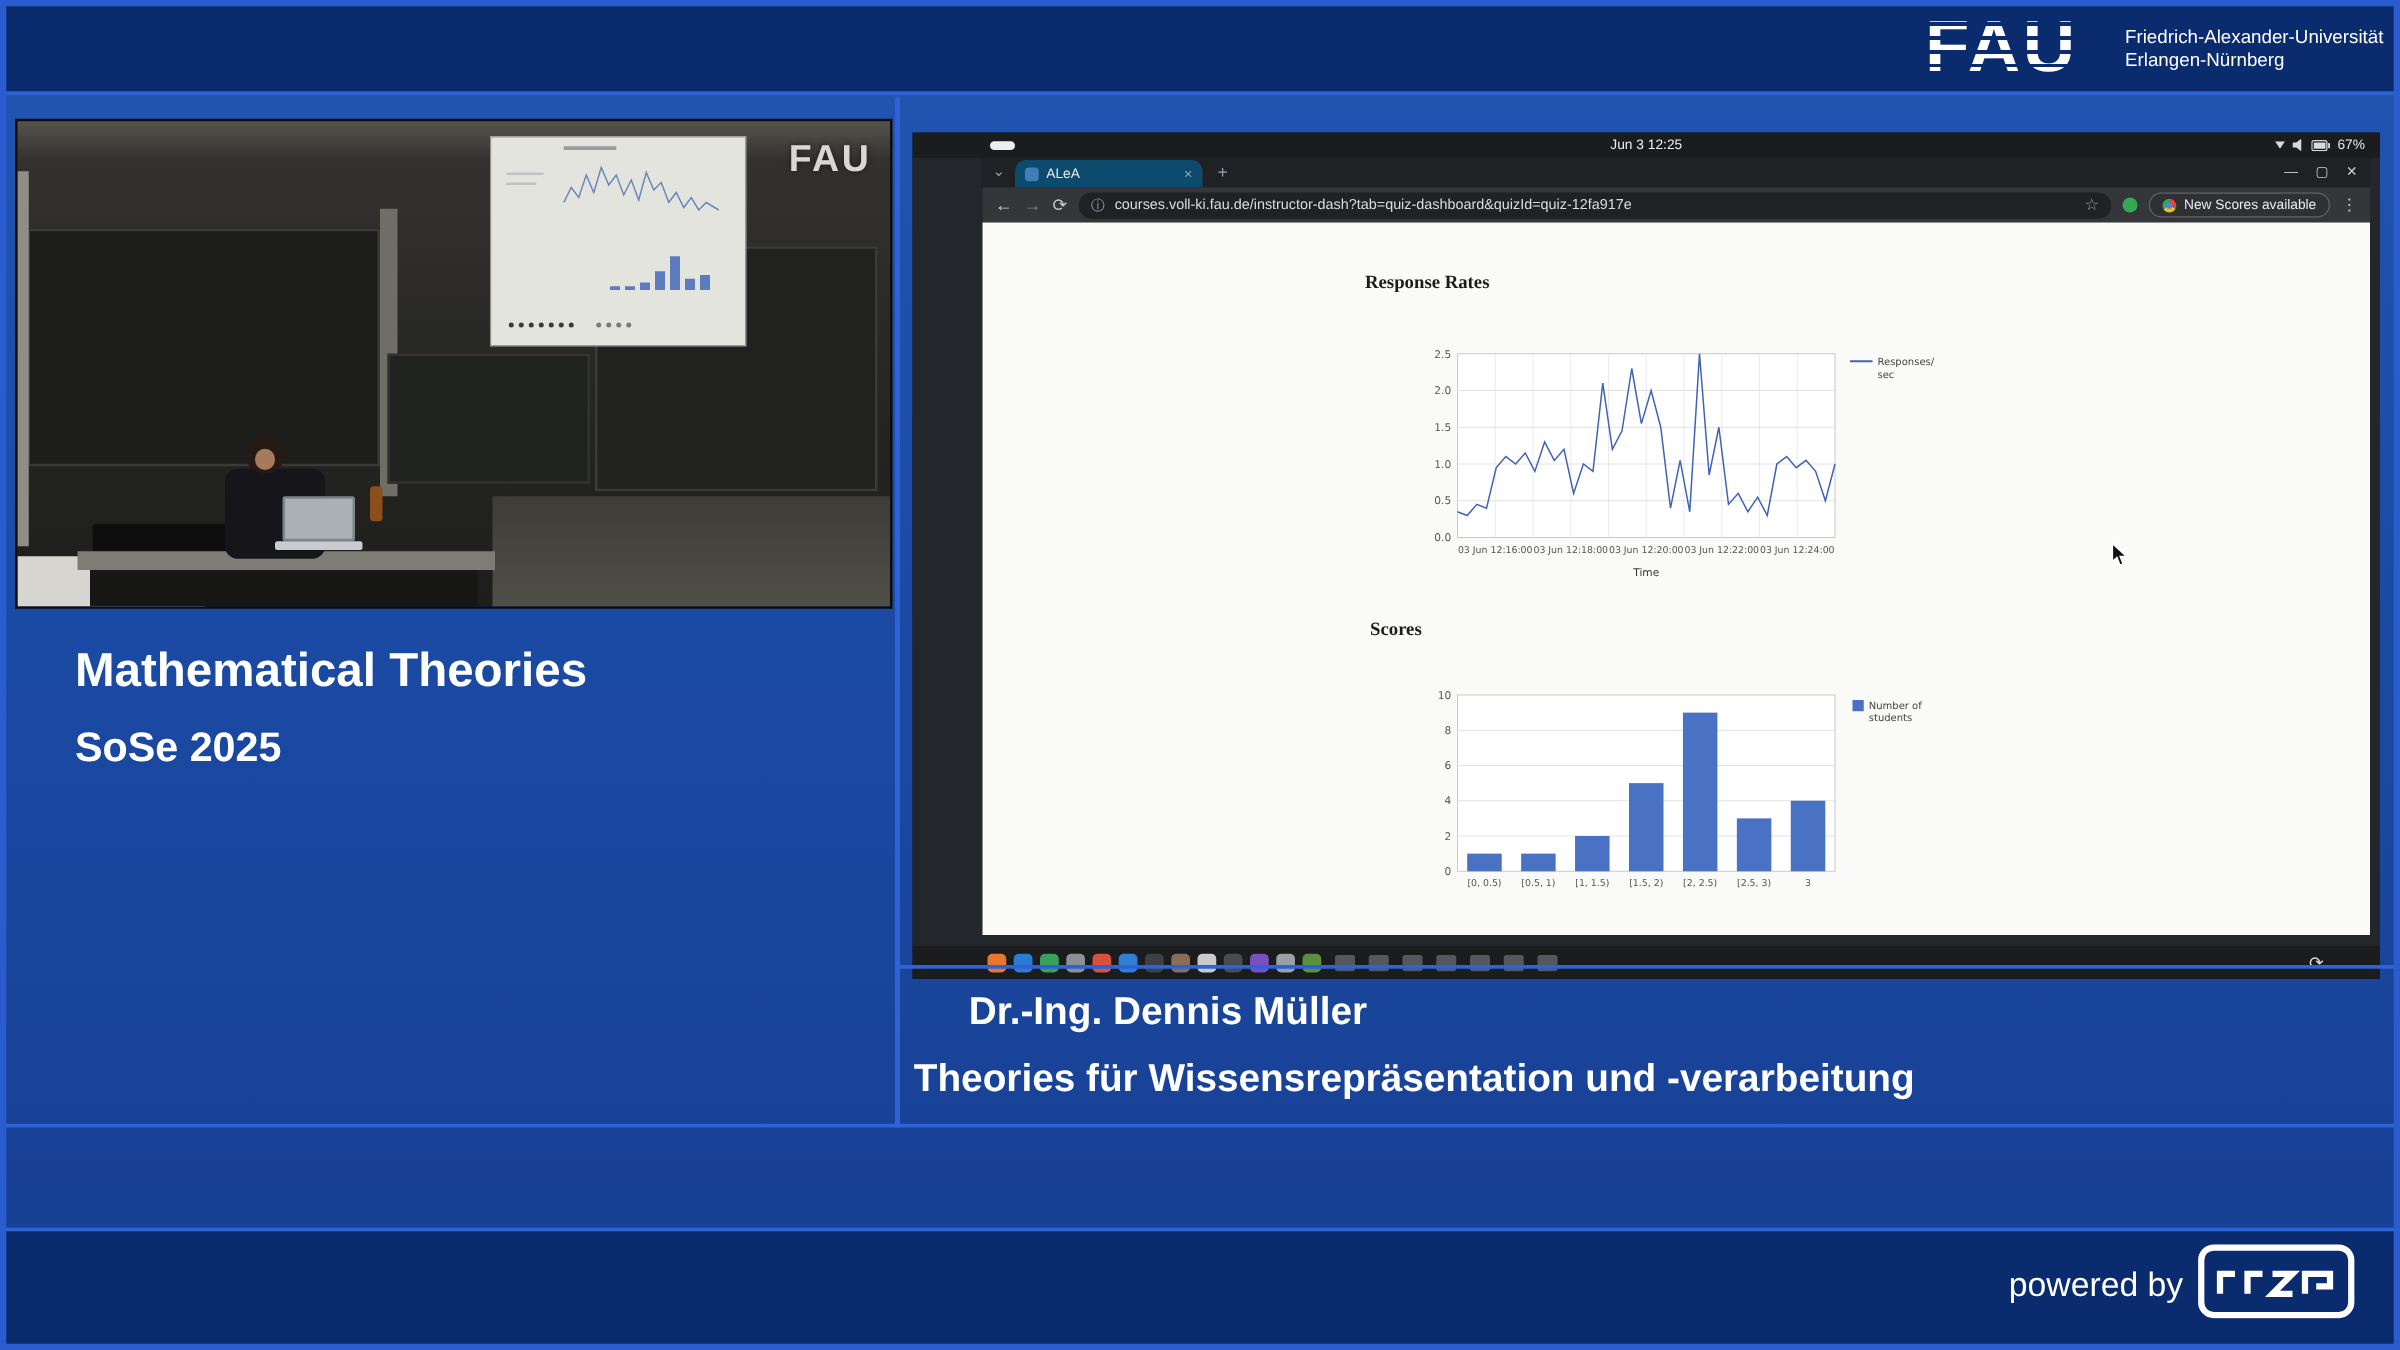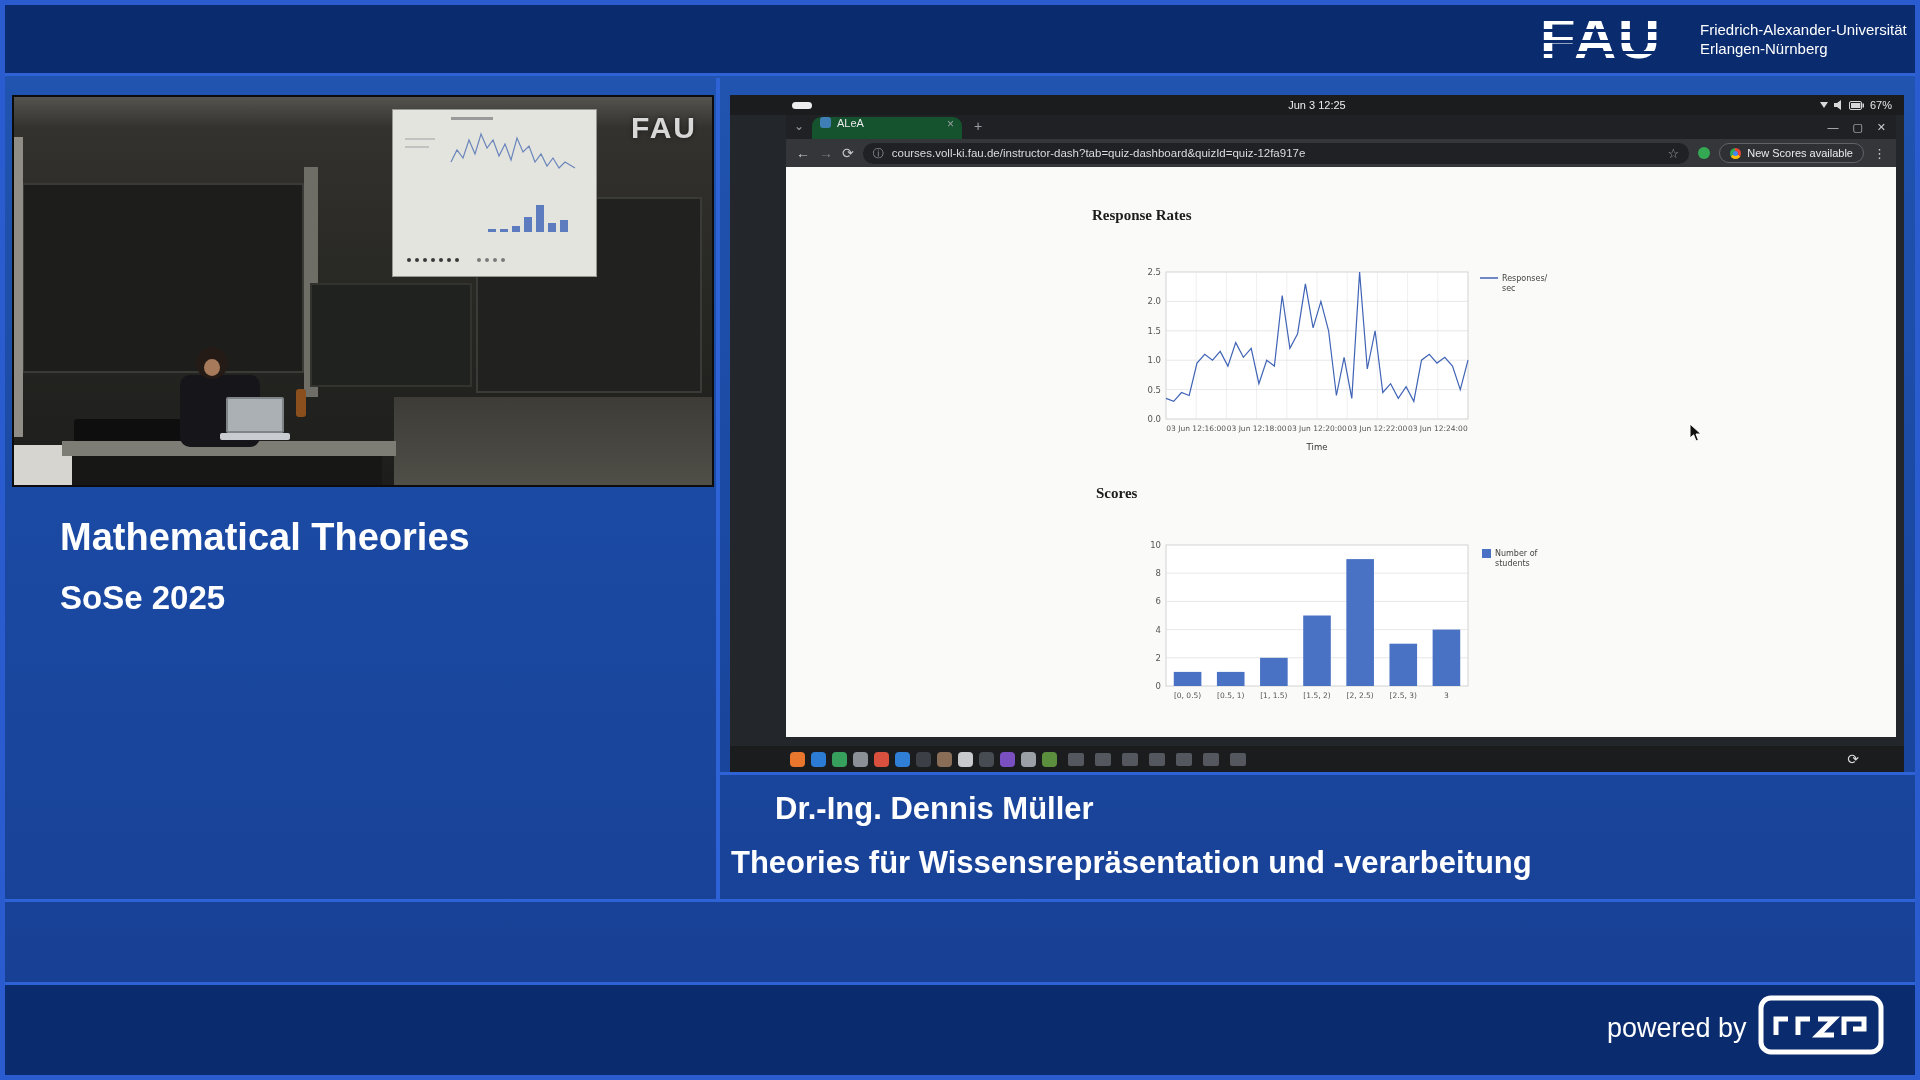--- a/index.html
+++ b/index.html
@@ -52,30 +52,30 @@
   .lecturer{position:absolute;left:731px;top:782px;color:#fff;z-index:3;}
   .lecturer .l1{font-size:31px;font-weight:700;line-height:54px;margin-left:44px;}
   .lecturer .l2{font-size:31px;font-weight:700;line-height:54px;}
 
   
   .footer{position:absolute;left:0;top:982px;width:1920px;height:116px;background:#0a2c6e;border-top:3px solid #2d63d6;z-index:5;padding-left:44px;}
   .powered{position:absolute;left:1607px;top:28px;font-size:27px;color:#fff;}
   .rrze-logo{position:absolute;left:1758px;top:10px;width:126px;height:60px;}
 
   
-  .screencast{position:absolute;left:730px;top:95px;width:1174px;height:677px;background:#101214;overflow:hidden;z-index:3;}
+  .screencast{position:absolute;left:730px;top:106px;width:1174px;height:677px;background:#101214;overflow:hidden;z-index:3;}
   .gnome-bar{position:absolute;left:0;top:0;width:1174px;height:20px;background:#1b1c1e;color:#e6e6e6;z-index:6;}
   .g-pill{position:absolute;left:62px;top:7px;width:20px;height:7px;background:#ededed;border-radius:4px;}
   .g-clock{position:absolute;left:0;width:100%;text-align:center;font-size:11px;line-height:20px;color:#eee;}
   .g-right{position:absolute;right:12px;top:0;height:20px;display:flex;align-items:center;gap:6px;font-size:11px;color:#e6e6e6;z-index:7;}
   .desktop{position:absolute;left:0;top:20px;width:1174px;height:631px;background:#23272b;}
   .chrome{position:absolute;left:56px;top:20px;width:1110px;height:622px;background:#202124;z-index:4;}
   .tabstrip{position:relative;height:24px;background:#202124;}
   .tab-search{position:absolute;left:8px;top:4px;color:#9aa0a6;font-size:12px;}
-  .tab{position:absolute;left:26px;top:2px;width:150px;height:22px;background:#14532d;border-radius:9px 9px 0 0;display:flex;padding:0 8px;gap:6px;}
+  .tab{position:absolute;left:26px;top:2px;width:150px;height:22px;background:#0c4a6e;border-radius:9px 9px 0 0;display:flex;align-items:center;padding:0 8px;gap:6px;}
   .favicon{width:11px;height:11px;border-radius:3px;background:#3f7fb5;flex:none;}
   .tab-label{font-size:11px;color:#e8eaed;flex:1;overflow:hidden;white-space:nowrap;}
   .tab-close{color:#9aa0a6;font-size:12px;}
   .new-tab{position:absolute;left:188px;top:3px;color:#9aa0a6;font-size:14px;}
   .win-controls{position:absolute;right:10px;top:0;display:flex;gap:14px;color:#c8cbce;font-size:11px;line-height:24px;}
   .toolbar{position:relative;height:28px;background:#35363a;display:flex;align-items:center;padding:0 10px;gap:9px;}
   .nav-ic{font-size:14px;color:#c7cacd;}
   .nav-ic.dim{color:#787c80;}
   .omnibox{flex:1;height:21px;background:#202124;border-radius:11px;display:flex;align-items:center;padding:0 10px;gap:8px;min-width:0;}
   .site-info{color:#9aa0a6;font-size:11px;flex:none;}

